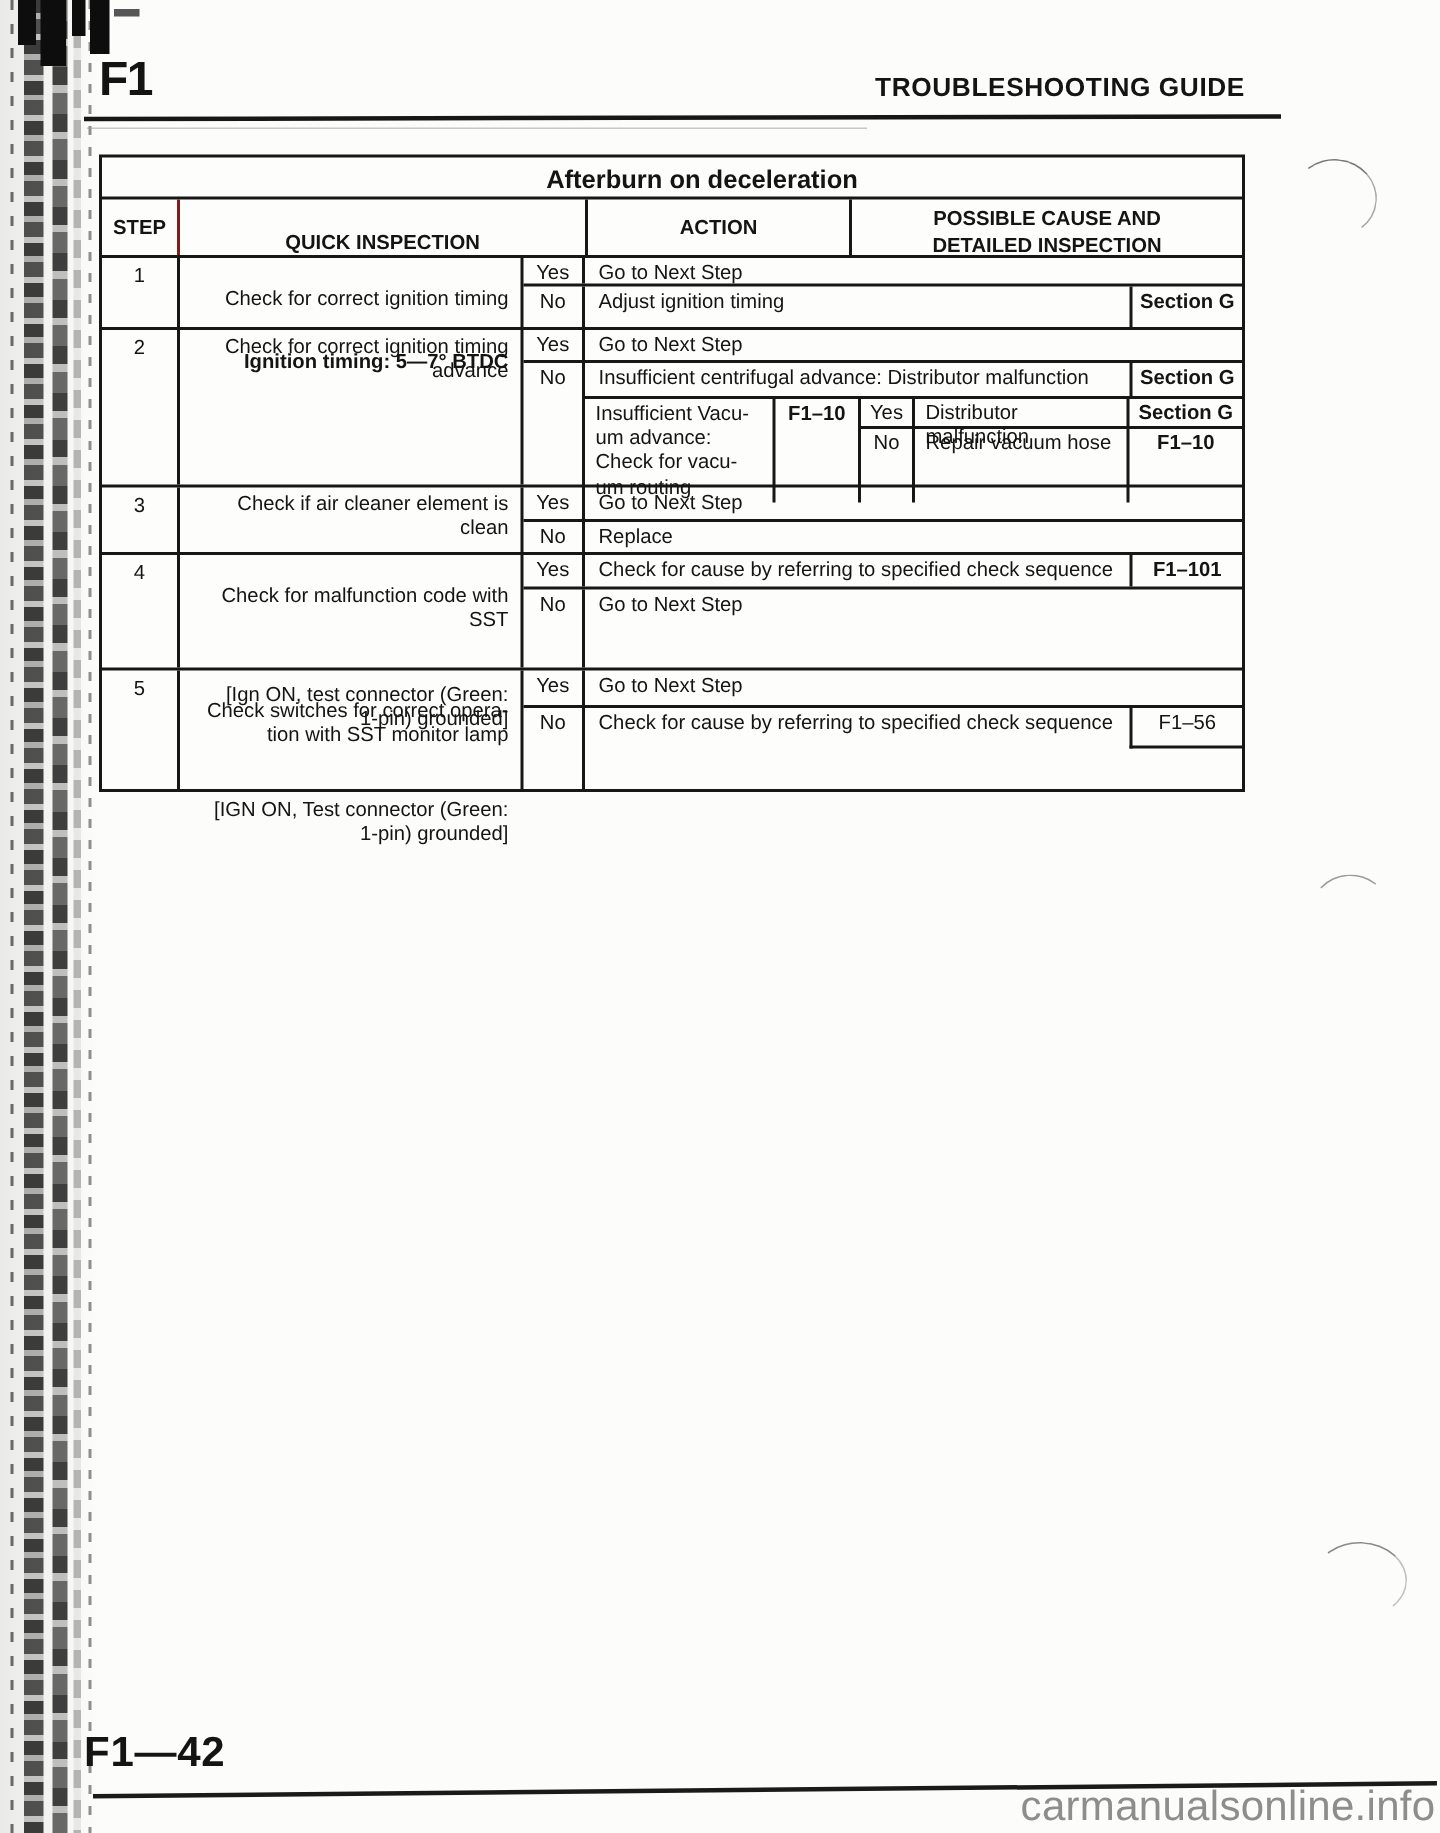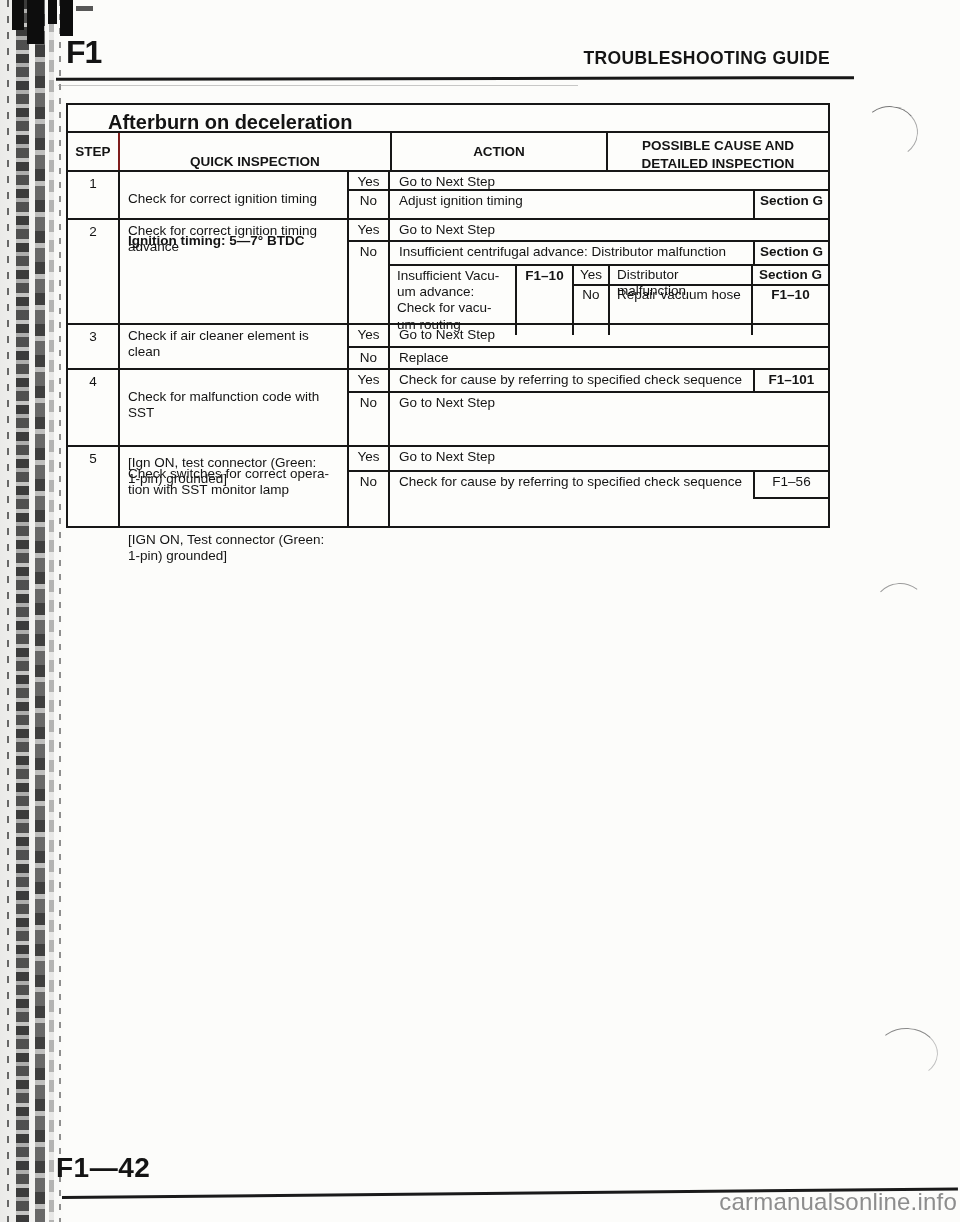--- a/index.html
+++ b/index.html
@@ -36,33 +36,33 @@
   .code  { position:absolute; left:66px; top:34px; font-size:32px; font-weight:bold; letter-spacing:-1px; }
   .title { position:absolute; left:66px; top:48px; width:764px; text-align:right;
            font-size:17.5px; font-weight:bold; letter-spacing:.4px; }
   .rule-top { position:absolute; left:56px; top:77px; width:798px; height:3px;
               background:#171717; transform:rotate(-.12deg); }
   .rule-top-faint { position:absolute; left:58px; top:85px; width:520px; height:1px;
               background:#9a9a9a; opacity:.55; }
   
   .tbl { position:absolute; left:66px; top:103px; width:764px;
          border:2.5px solid #171717; font-size:13.5px; line-height:1.2; background:#fdfdfb; }
-  .t-title { height:28px; border-bottom:2px solid #171717; text-align:left;
-             font-weight:bold; font-size:20px; padding-top:5px;padding-left:40px; }
+  .t-title { height:28px; border-bottom:2px solid #171717; text-align:center;
+             font-weight:bold; font-size:17px; padding-top:5px;padding-left:40px; }
   .t-head { display:flex; height:39px; border-bottom:2px solid #171717;
             font-weight:bold; text-align:center; }
   .h-step   { width:52px;  border-right:2px solid #7f1d1d; padding-top:11px; }
   .h-qi     { width:272px; border-right:2px solid #171717; padding-top:21px; }
-  .h-action { width:216px; border-right:2px solid #171717; padding-top:11px; }
+  .h-action { width:176px; border-right:2px solid #171717; padding-top:11px; }
   .h-pc     { flex:1; white-space:pre-line; padding-top:4px; line-height:1.3; }
   .brow { display:flex; border-bottom:2px solid #171717; }
   .brow:last-child { border-bottom:none; }
   .r1 { height:48px; } .r2 { height:105px; } .r3 { height:45px; } .r4 { height:77px; } .r5 { height:79px; }
   .c-step { width:52px; border-right:2px solid #171717; text-align:center; padding-top:4px; }
-  .c-qi   { width:229px; border-right:2px solid #171717; padding:3px 8px; white-space:pre-line; }
+  .c-qi   { width:229px; border-right:2px solid #171717; padding:3px 8px; white-space:pre-line;text-align:right; }
   .c-right { flex:1; display:flex; flex-direction:column; }
   .sub { display:flex; }
   .sub + .sub { border-top:2px solid #171717; }
   .grow { flex:1; }
   .c-yn  { width:41px; border-right:2px solid #171717; text-align:center; padding-top:2px; }
   .c-act { flex:1; padding:2px 9px; }
   .refbox { width:75px; border-left:2px solid #171717; text-align:center;
             font-weight:bold; padding-top:2px; }
   .bold { font-weight:bold; }
   .note1 { margin-top:9px; }
@@ -87,21 +87,21 @@
   .arc { position:absolute; border:1.6px solid transparent; border-radius:50%; }
   .arc1 { left:862px; top:106px; width:56px; height:52px; border-top-color:#777;
           border-right-color:#a8a8a8; transform:rotate(6deg); }
   .arc2 { left:874px; top:583px; width:52px; height:48px; border-top-color:#9c9c9c; transform:rotate(-4deg); }
   .arc3 { left:876px; top:1028px; width:62px; height:50px; border-top-color:#8a8a8a;
           border-right-color:#c0c0c0; transform:rotate(3deg); }
   
   .pageno { position:absolute; left:56px; top:1152px; font-size:28px; font-weight:bold; letter-spacing:.5px; }
   .rule-bottom { position:absolute; left:62px; top:1196px; width:896px; height:3px;
                  background:#1a1a1a; transform:rotate(-.55deg); transform-origin:left center; }
-  .watermark { position:absolute; right:3px; top:1188px; font-size:24px; color:#8d8d8d;
+  .watermark { position:absolute; right:3px; top:1188px; font-size:28px; color:#8d8d8d;
                letter-spacing:.2px; }
 </style>
 </head>
 <body>
 
 <div class="page">
 
   <div class="binding">
     <div class="shade"></div>
     <div class="stripe s1"></div>

